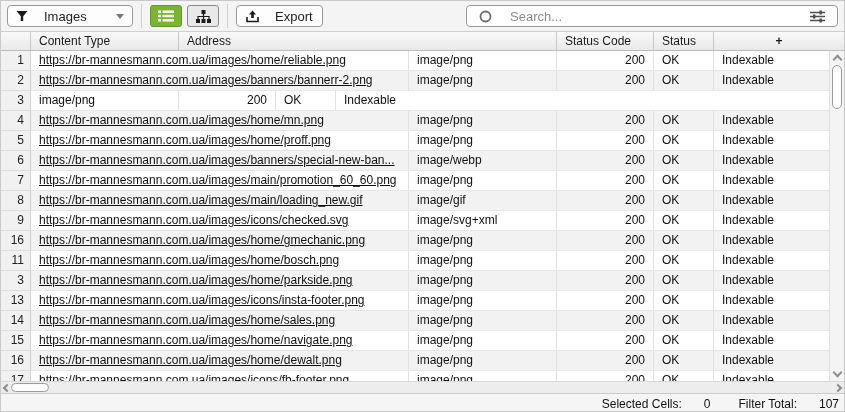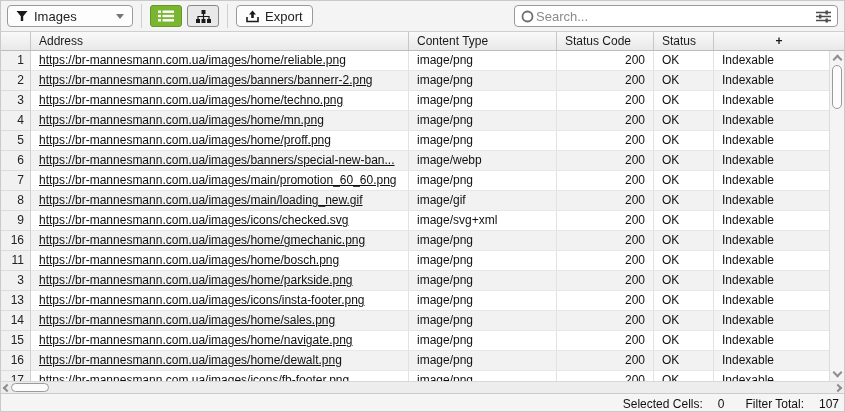--- a/index.html
+++ b/index.html
@@ -19,21 +19,21 @@
     height: 30px;
     background: #f4f4f4;
     display: flex;
     align-items: center;
     padding: 0 6px;
     gap: 5px;
   }
   .btn {
     display: inline-flex;
     align-items: center;
-    gap: 6px;
+    gap: 16px;
     height: 22px;
     background: #fdfdfd;
     border: 1px solid #9a9a9a;
     border-radius: 4px;
     padding: 0 8px;
     font-size: 13px;
     color: #222;
     cursor: pointer;
   }
   .filter-dropdown { width: 126px; justify-content: flex-start; }
@@ -53,28 +53,28 @@
     background: #e9e9e9;
     cursor: pointer;
   }
   .view-btn.active {
     background: #79b530;
     border-color: #659827;
   }
   .export-btn { padding: 0 9px; font-size: 13px; }
   .spacer { flex: 1; }
   .search-box {
-    width: 324px; height: 22px;
+    width: 372px; height: 22px;
     background: #fff;
     border: 1px solid #9a9a9a;
     border-radius: 4px;
     display: flex;
     align-items: center;
-    padding: 0 6px;
-    gap: 2px;
+    padding: 0 12px;
+    gap: 18px;
   }
   .search-box input {
     flex: 1;
     border: none; outline: none;
     font-family: "Liberation Sans", sans-serif;
     font-size: 13px;
     color: #333;
     background: transparent;
   }
   .search-box input::placeholder { color: #8b8b8b; }
@@ -198,21 +198,21 @@
     left: 0; top: 392px;
     width: 845px; height: 20px;
     background: #f5f5f5;
     border-top: 1px solid #cccccc;
     display: flex;
     align-items: center;
     justify-content: flex-end;
     padding-right: 7px;
     font-size: 12px;
     color: #111;
-    gap: 15px;
+    gap: 22px;
   }
   .status-bar .val { margin-right: 6px; }
   .status-bar .val:last-child { margin-right: 0; }
   svg { display: block; }
 </style>
 </head>
 <body>
 
 <div class="app">
 
@@ -280,22 +280,22 @@
           <rect x="9.5" y="0.5" width="2.4" height="4" fill="#4d4d4d"></rect>
           <rect x="3" y="4.5" width="2.4" height="4" fill="#4d4d4d"></rect>
           <rect x="9.5" y="8.5" width="2.4" height="4" fill="#4d4d4d"></rect>
         </svg>
       </span>
     </div>
   </div>
 
   <div class="grid-header">
     <div class="hcell col-index"></div>
+    <div class="hcell col-ctype">Content Type</div>
     <div class="hcell col-address">Address</div>
-    <div class="hcell col-ctype">Content Type</div>
     <div class="hcell col-code">Status Code</div>
     <div class="hcell col-status">Status</div>
     <div class="hcell col-plus">+</div>
   </div>
 
   <div class="grid-body" id="grid-body">
       <div class="grid-row">
         <div class="cell cell-index">1</div>
         <div class="cell cell-address">https://br-mannesmann.com.ua/images/home/reliable.png</div>
         <div class="cell cell-content-type">image/png</div>
@@ -306,21 +306,20 @@
       <div class="grid-row alt">
         <div class="cell cell-index">2</div>
         <div class="cell cell-address">https://br-mannesmann.com.ua/images/banners/bannerr-2.png</div>
         <div class="cell cell-content-type">image/png</div>
         <div class="cell cell-status-code">200</div>
         <div class="cell cell-status">OK</div>
         <div class="cell cell-indexability">Indexable</div>
       </div>
       <div class="grid-row">
         <div class="cell cell-index">3</div>
-        <div class="cell cell-address">https://br-mannesmann.com.ua/images/home/techno.png</div>
         <div class="cell cell-content-type">image/png</div>
         <div class="cell cell-status-code">200</div>
         <div class="cell cell-status">OK</div>
         <div class="cell cell-indexability">Indexable</div>
       </div>
       <div class="grid-row alt">
         <div class="cell cell-index">4</div>
         <div class="cell cell-address">https://br-mannesmann.com.ua/images/home/mn.png</div>
         <div class="cell cell-content-type">image/png</div>
         <div class="cell cell-status-code">200</div>

